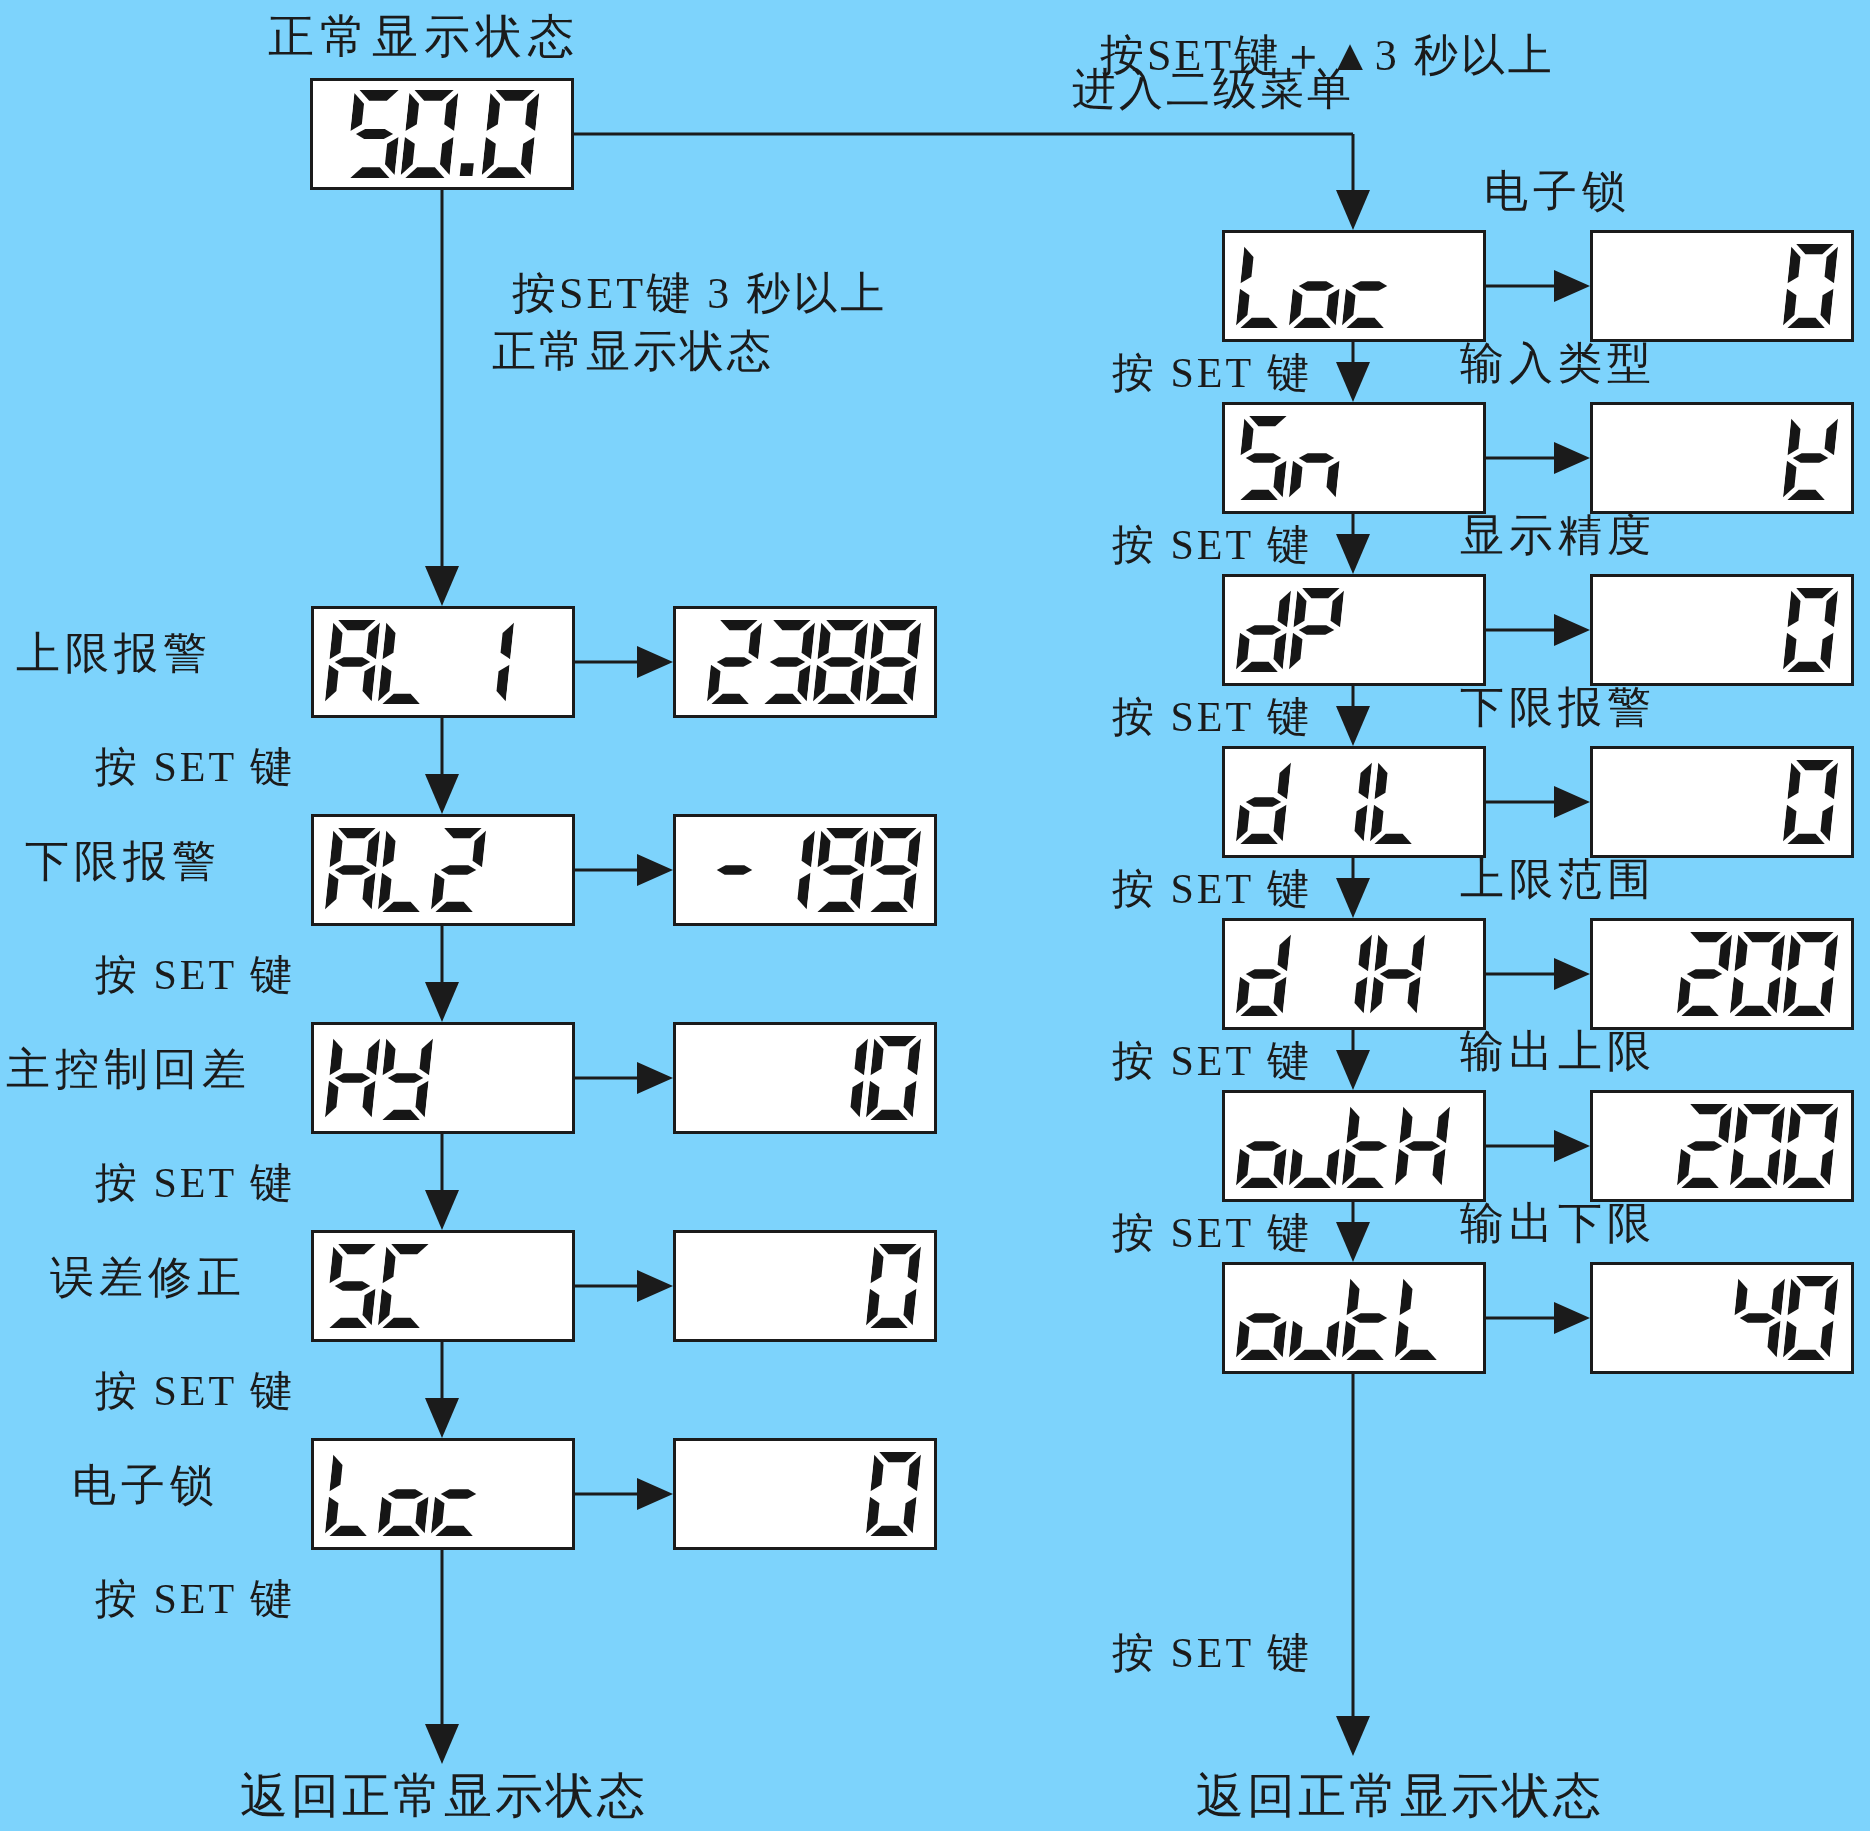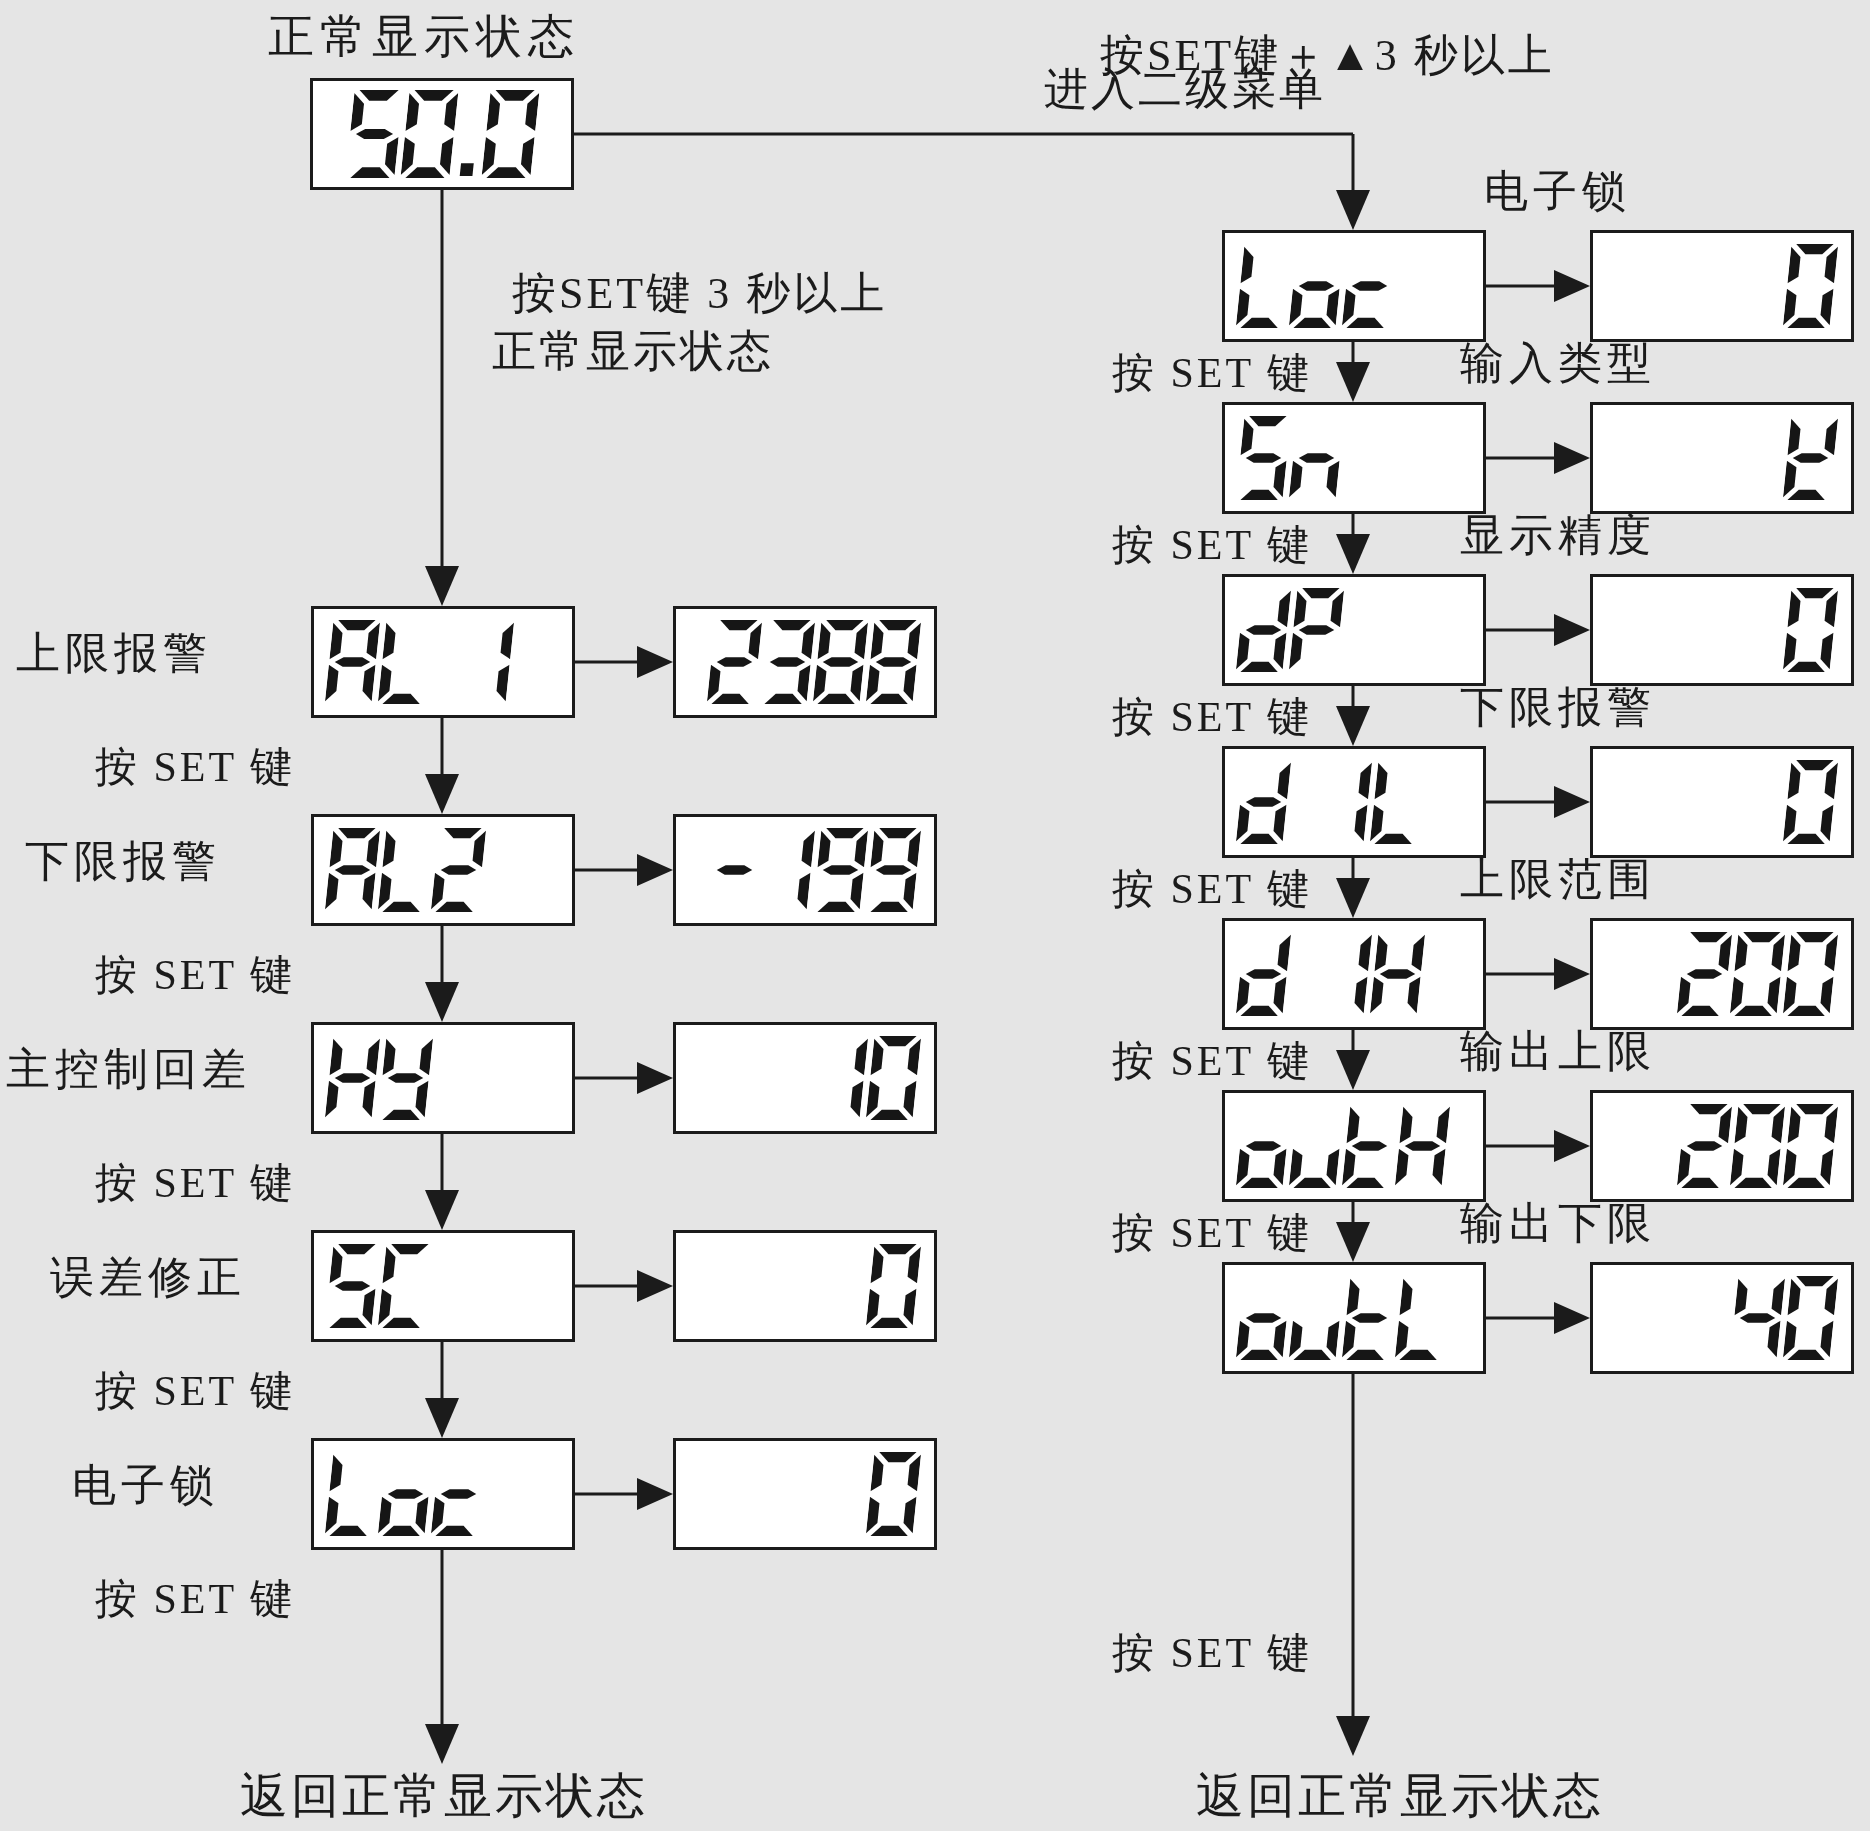--- a/index.html
+++ b/index.html
@@ -1,17 +1,17 @@
 <!DOCTYPE html>
 <html><head>
 <meta charset="utf-8">
 <style>
   html,body{margin:0;padding:0;background:#ffffff;}
   .canvas{
-    position:relative;width:1870px;height:1831px;background:#e5e5e5;
+    position:relative;width:1870px;height:1831px;background:#7dd3fc;
     font-family:"Liberation Serif", serif;color:#1b1b1b;overflow:hidden;
   }
   #flow-lines{position:absolute;left:0;top:0;width:1870px;height:1831px;}
   .pbox{
     position:absolute;width:264px;height:112px;box-sizing:border-box;
     border:3px solid #1b1b1b;background:#ffffff;
     display:flex;align-items:center;
   }
   .pbox.lalign{justify-content:flex-start;padding-left:12px;}
   .pbox.ralign{justify-content:flex-end;padding-right:14px;}
@@ -84,21 +84,21 @@
       <line x1="1353" y1="1374" x2="1353" y2="1720" stroke="#1b1b1b" stroke-width="3"></line>
       <polygon points="1336,1716 1370,1716 1353,1756" fill="#1b1b1b"></polygon>
     </svg>
 
   <span class="txt title" style="left:268px;top:14px;">正常显示状态</span>
 
   <span class="txt instr" style="left:492px;top:272px;margin-left:20px;">按SET键 3 秒以上</span>
   <span class="txt instr" style="left:492px;top:330px;">正常显示状态</span>
 
   <span class="txt instr" style="left:1100px;top:14px;margin-top:20px;">按SET键＋▲3 秒以上</span>
-  <span class="txt instr" style="left:1044px;top:68px;">进入二级菜单</span>
+  <span class="txt instr" style="left:1072px;top:68px;">进入二级菜单</span>
 
   <span class="txt ret" style="left:240px;top:1772px;">返回正常显示状态</span>
   <span class="txt ret" style="left:1196px;top:1772px;">返回正常显示状态</span>
 
   <div class="pbox calign" style="left:310px;top:78px;">
     <span class="seg">
         <svg width="49" height="88" viewBox="0 0 100 180">
           <polygon points="10,0 90,0 68,22 32,22" fill="#161616"></polygon>
           <polygon points="0,6 22,28 22,70 0,84" fill="#161616"></polygon>
           <polygon points="12,90 30,80 70,80 88,90 70,100 30,100" fill="#161616"></polygon>

